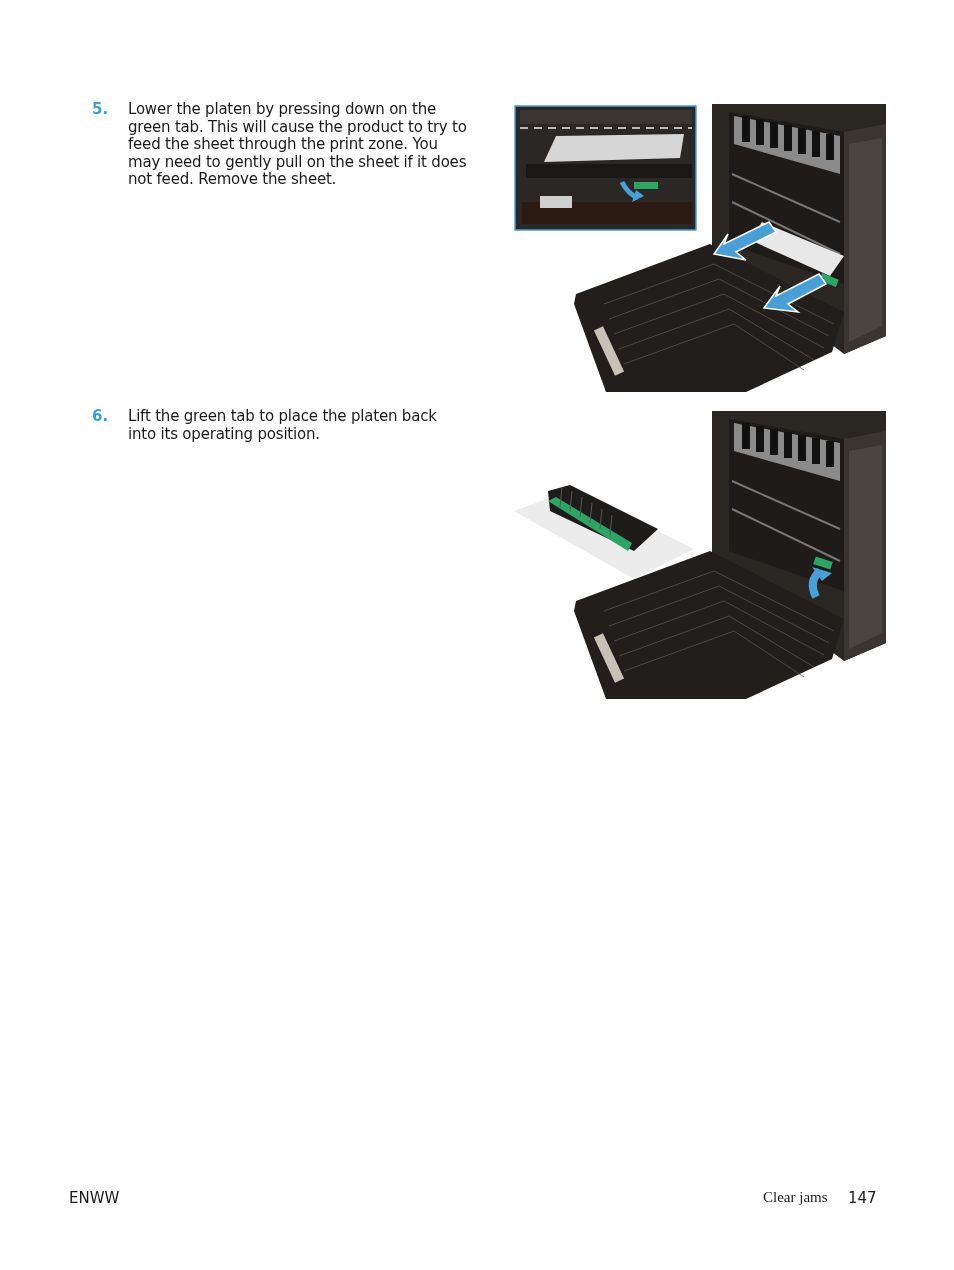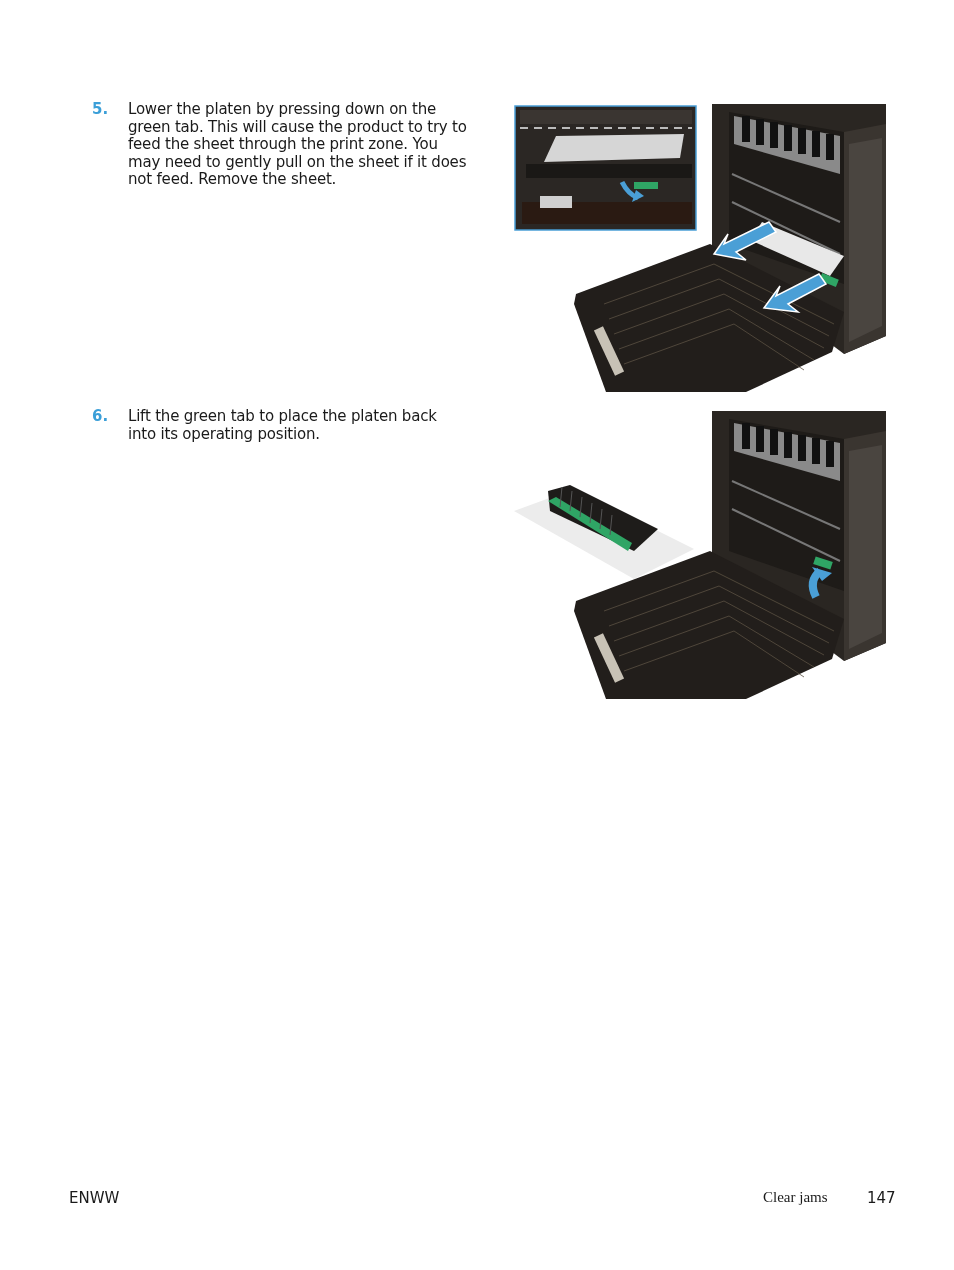--- a/index.html
+++ b/index.html
@@ -11,21 +11,21 @@
   #step5 { top: 101px; }
   #step6 { top: 408px; }
 
   .figure { position: absolute; }
   #fig1 { left: 514px; top: 104px; width: 374px; height: 288px; }
   #fig2 { left: 514px; top: 411px; width: 374px; height: 288px; }
 
   .footer { position: absolute; top: 1189px; font-size: 15px; }
   #footer-left { left: 69px; }
   #footer-section { left: 763px; font-family: Liberation Serif, serif; }
-  #footer-page { left: 867px; }
+  #footer-page { left: 848px; }
 </style>
 </head>
 <body>
 
 <div class="step" id="step5">
   <span class="num">5.</span>
   <span class="text">Lower the platen by pressing down on the green tab. This will cause the product to try to feed the sheet through the print zone. You may need to gently pull on the sheet if it does not feed. Remove the sheet.</span>
 </div>
 
 <div class="figure" id="fig1">

